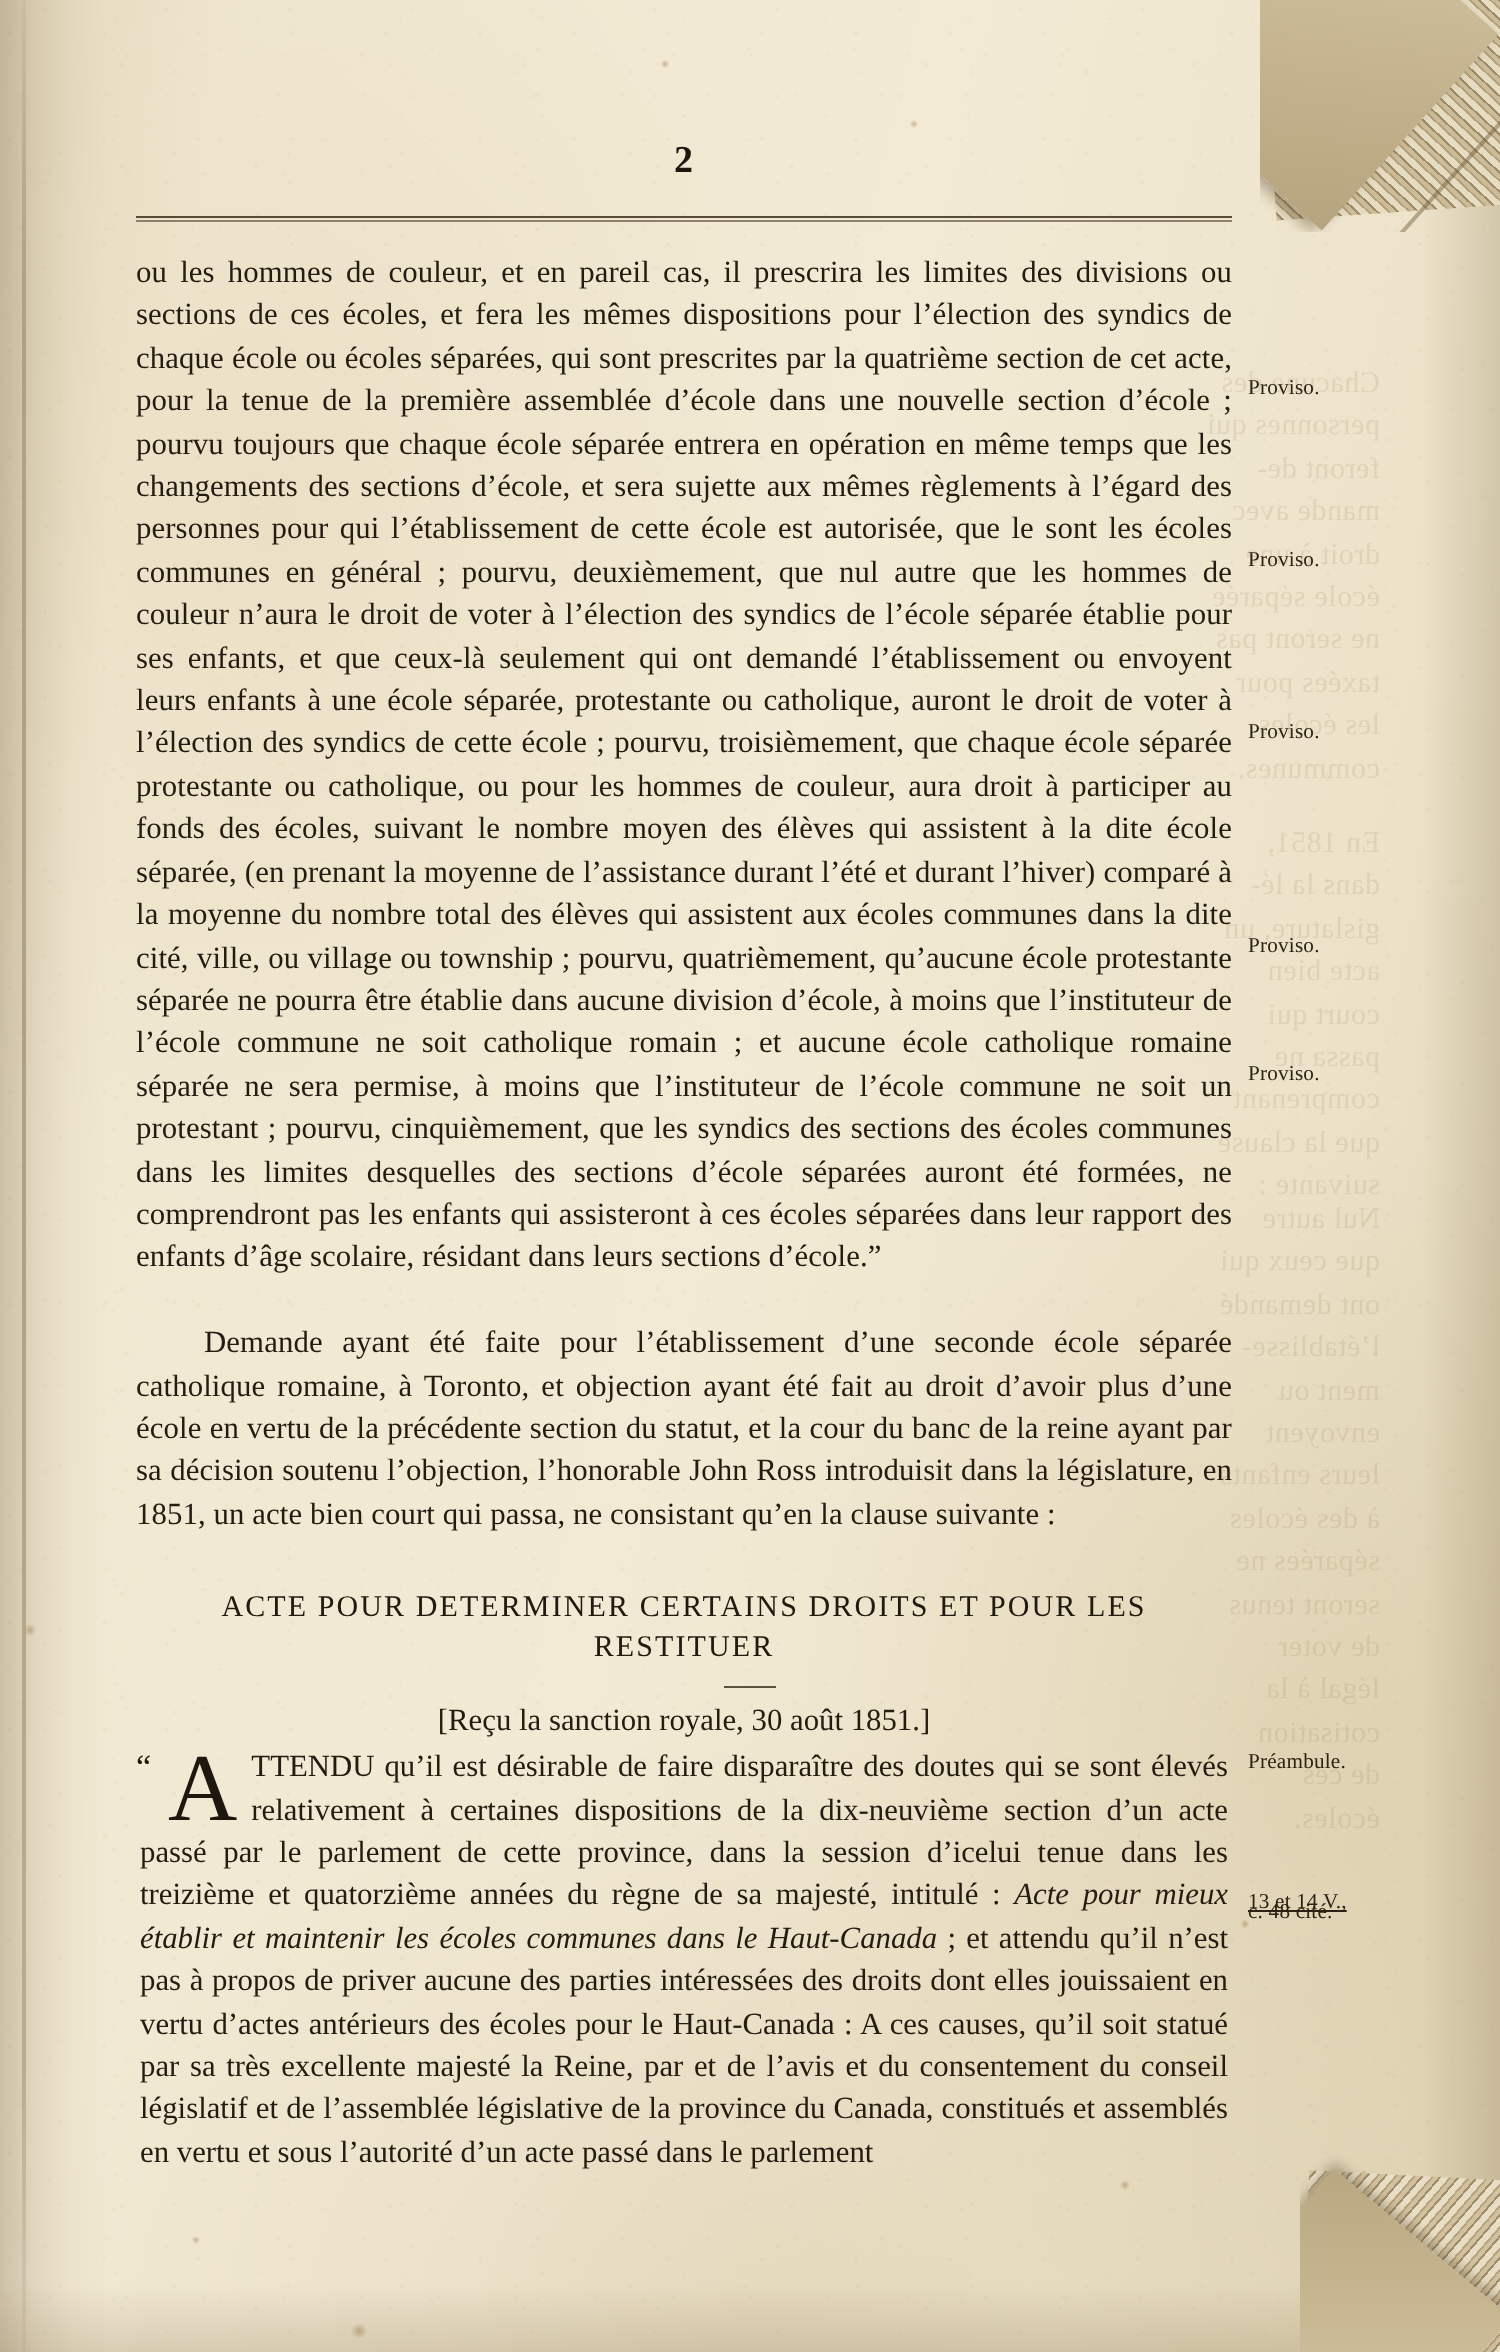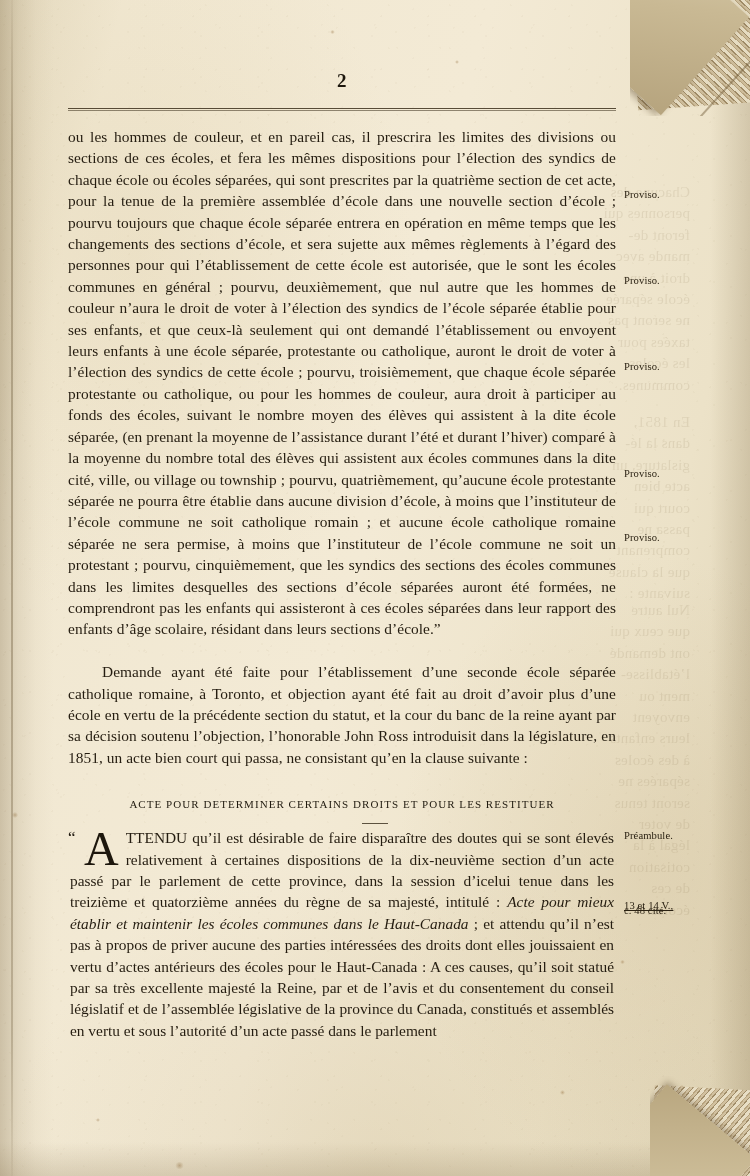--- a/index.html
+++ b/index.html
@@ -221,21 +221,21 @@
     color: #2b2213;
     white-space: nowrap;
     letter-spacing: .1px;
   }
 
   
   #act-heading {
     width: 548px;
     margin-top: 26px;
     text-align: center;
-    font-size: 11px;
+    font-size: 15px;
     letter-spacing: 1.05px;
     line-height: 20px;
     color: #201a0f;
     font-variant: small-caps;
     text-transform: uppercase;
   }
   #act-heading .ln2 { display: block; }
 
   #mini-rule {
     width: 26px;
@@ -358,20 +358,21 @@
       <span class="marginal" style="top:342px;">Proviso.</span>
       <span class="marginal" style="top:406px;">Proviso.</span>
     </div>
 
     <div id="act-heading">
       <span>Acte pour determiner certains droits et pour les restituer</span>
     </div>
 
     <div id="mini-rule"></div>
 
+    <div id="assent">[Reçu la sanction royale, 30 août 1851.]</div>
 
     <div id="preamble">
       <span id="openquote">“</span>
       <span id="dropcap">A</span>
       <p><span>TTENDU qu’il est désirable de faire disparaître des doutes qui se sont élevés relativement à certaines dispositions de la dix-neuvième section d’un acte passé par le parlement de cette province, dans la session d’icelui tenue dans les treizième et quatorzième années du règne de sa majesté, intitulé : </span><span class="ital">Acte pour mieux établir et maintenir les écoles communes dans le Haut-Canada</span><span> ; et attendu qu’il n’est pas à propos de priver aucune des parties intéressées des droits dont elles jouissaient en vertu d’actes antérieurs des écoles pour le Haut-Canada : A ces causes, qu’il soit statué par sa très excellente majesté la Reine, par et de l’avis et du consentement du conseil législatif et de l’assemblée législative de la province du Canada, constitués et assemblés en vertu et sous l’autorité d’un acte passé dans le parlement</span></p>
 
       <span class="marginal" style="top:3px;">Préambule.</span>
       <span class="marginal" style="top:73px;text-decoration:underline;">13 et 14 V.,</span>
       <span class="marginal" style="top:78px;">c. 48 cité.</span>
     </div>

